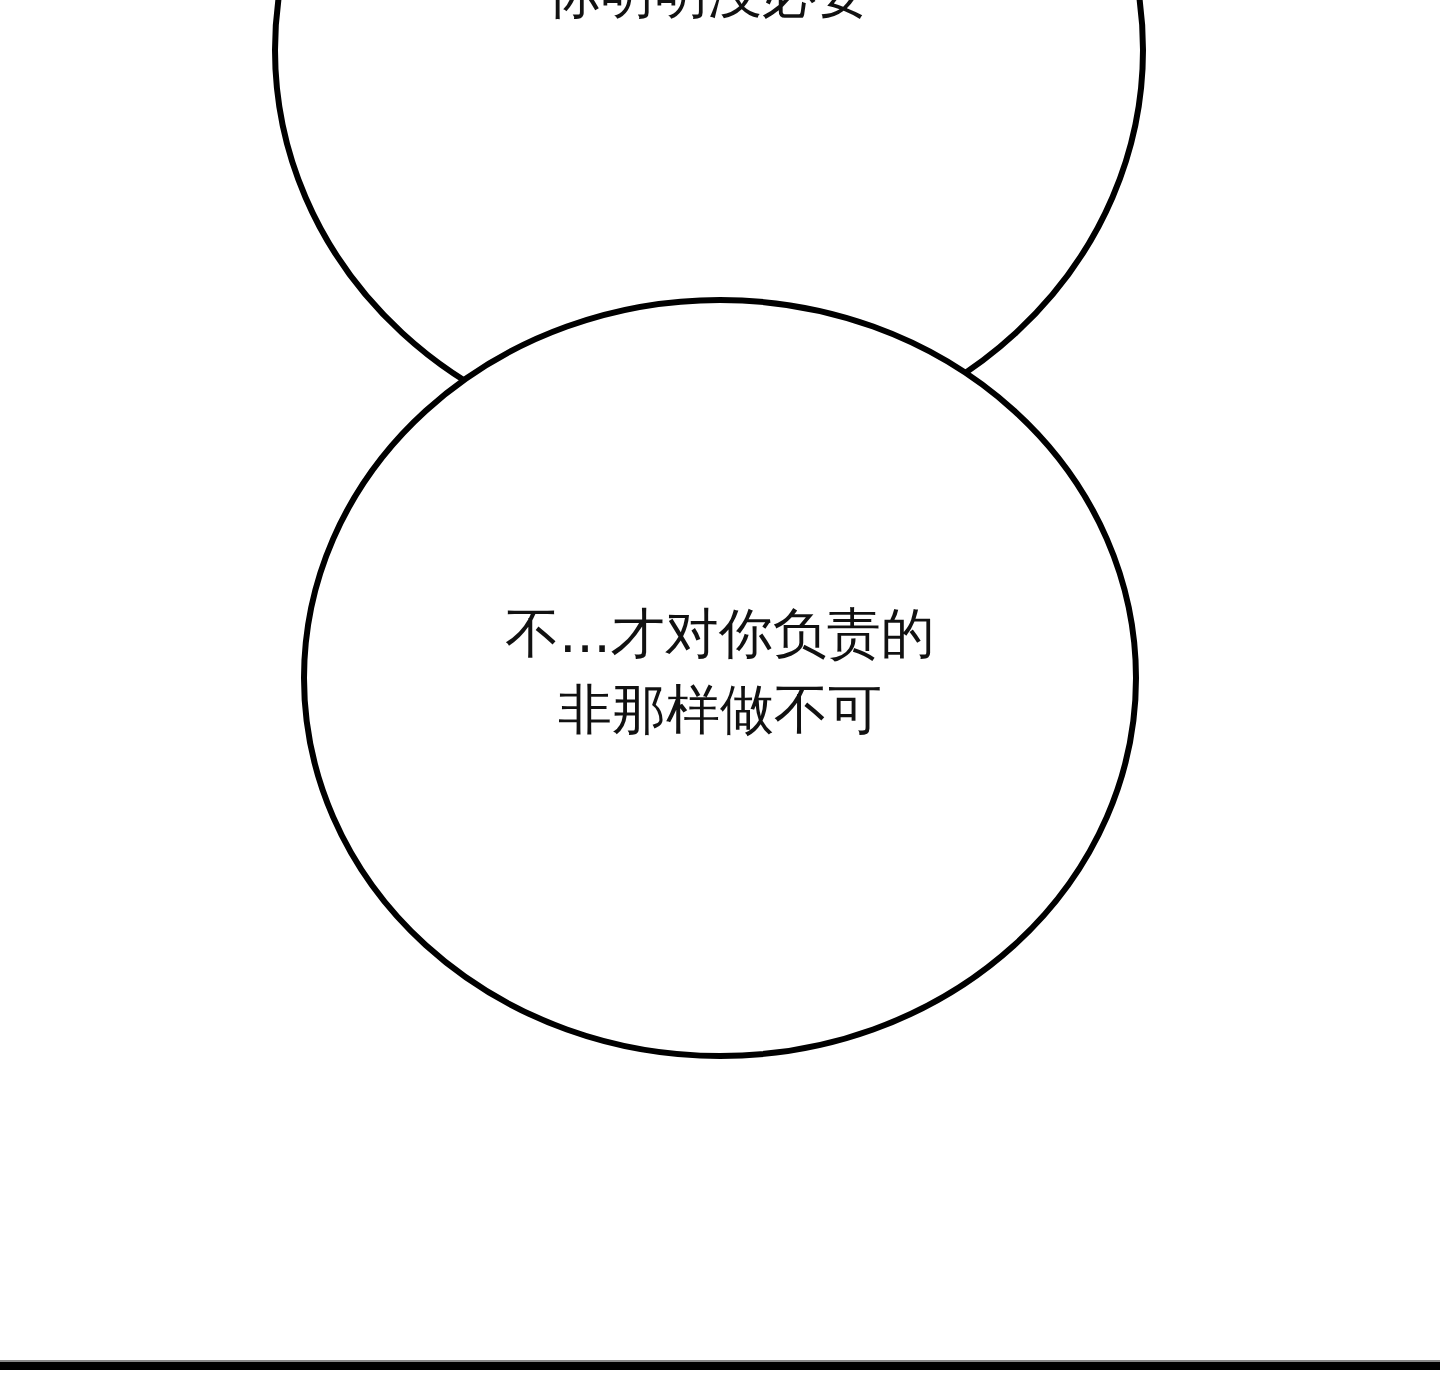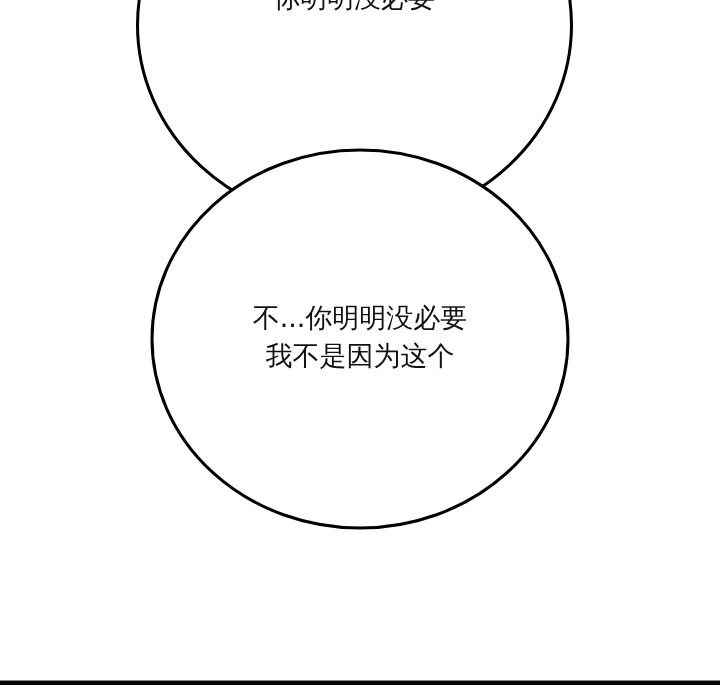--- a/index.html
+++ b/index.html
@@ -16,18 +16,18 @@
 <svg class="canvas" width="720" height="700" viewBox="0 0 720 700" xmlns="http://www.w3.org/2000/svg">
   <ellipse cx="354.5" cy="25" rx="217" ry="200" fill="#ffffff" stroke="#000000" stroke-width="3"></ellipse>
   <ellipse cx="360" cy="339" rx="208" ry="189" fill="#ffffff" stroke="#000000" stroke-width="3"></ellipse>
 </svg>
 
 <div id="top-text" class="bubble-text">
   <div>你明明没必要</div>
 </div>
 
 <div id="bottom-text" class="bubble-text">
-  <div>不...你明明没必要</div>
-  <div>我不是因为这个</div>
+  <div>不...才对你负责的</div>
+  <div>非那样做不可</div>
 </div>
 
 <div class="divider" style="top:680px;height:1px;background:#888;"></div>
 <div class="divider" style="top:681px;height:4px;background:#000;"></div>
 
 </body></html>

